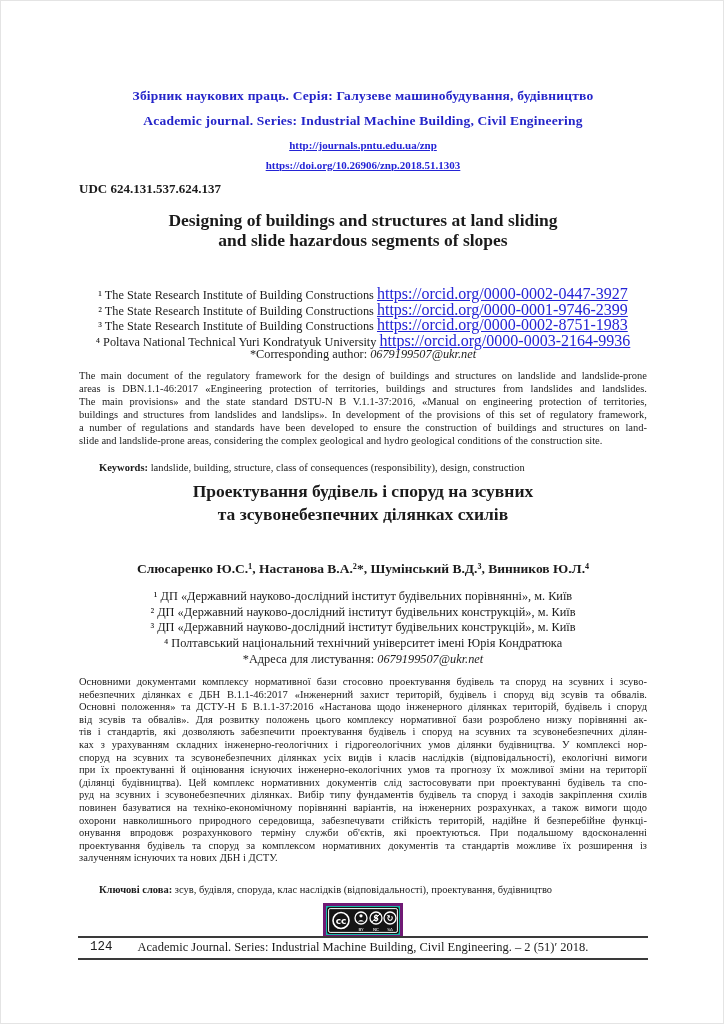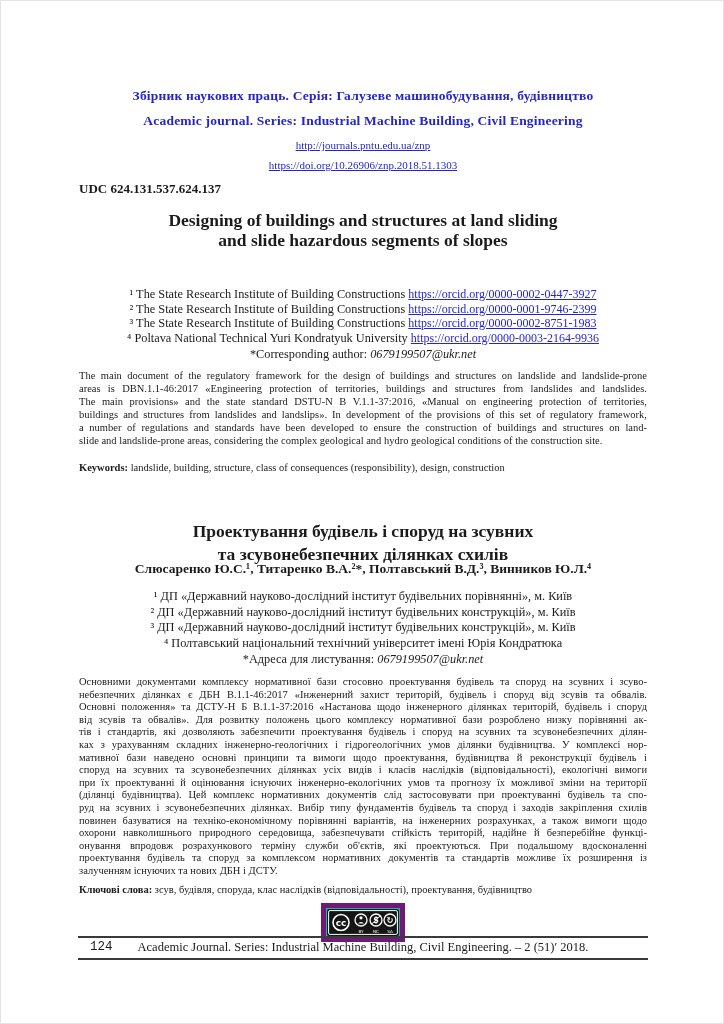--- a/index.html
+++ b/index.html
@@ -7,36 +7,36 @@
     position:relative; width:724px; height:1024px; margin:0 auto;
     background:#ffffff; overflow:hidden;
     font-family:"Liberation Serif","DejaVu Serif",serif;
     color:#1b1b1b;
     box-shadow: inset 0 0 0 1px #e4e4e4;
   }
   .sec { position:absolute; left:79px; width:568px; }
   .center { text-align:center; }
   .jheader { font-size:13.5px; font-weight:bold; color:#2525c9; letter-spacing:.2px; }
   .jlink a, a.link { color:#2424d6; text-decoration:underline; }
-  .jlink { font-size:11px; font-weight:normal; }
+  .jlink { font-size:11px; font-weight:bold; }
   .udc { font-size:13px; font-weight:bold; }
   .atitle { font-size:17.5px; font-weight:bold; line-height:20px; }
   .authors { font-size:13.5px; font-weight:bold; }
   .affils { font-size:12.3px; line-height:14.5px; }
-  .affils a.link { font-size:12px;text-decoration:underline; }
+  .affils a.link { font-size:16px;text-decoration:underline; }
   .corr { font-size:12.3px; }
   .em-it { font-style:italic; }
   .abstract { font-size:10.5px; }
   .abstract .abs-line { text-align:justify; text-align-last:justify; line-height:13px; white-space:normal; }
   .abstract .abs-line.last { text-align-last:left; }
   .abstract.ua .abs-line { line-height:12.6px; }
-  .kw { font-size:10.5px; text-align:left; }
+  .kw { font-size:10.5px; text-align:left;margin-left:20px; }
   .kw b { font-weight:bold; }
   .badge-wrap { text-align:center; }
-  .badge-link { display:inline-block; border:5px solid #701a75; padding:1px; background:#14b8a6; line-height:0; }
+  .badge-link { display:inline-block; border:3px solid #701a75; padding:1px; background:#14b8a6; line-height:0; }
   .footer-rule { position:absolute; left:78px; width:570px; border-top:2px solid #3a3a3a; }
   .pageno { position:absolute; left:90px; top:940px; font-size:12.5px;font-family:Liberation Mono, monospace; }
   .fjournal { position:absolute; left:79px; width:568px; top:940px; text-align:center; font-size:12.5px; }
 </style>
 </head>
 <body>
 
 <div class="page">
 
   <div class="sec center jheader" style="top:88px">Збірник наукових праць. Серія: Галузеве машинобудування, будівництво</div>
@@ -70,44 +70,43 @@
     <div class="abs-line">areas is DBN.1.1-46:2017 «Engineering protection of territories, buildings and structures from landslides and landslides.</div>
     <div class="abs-line">The main provisions» and the state standard DSTU-N B V.1.1-37:2016, «Manual on engineering protection of territories,</div>
     <div class="abs-line">buildings and structures from landslides and landslips». In development of the provisions of this set of regulatory framework,</div>
     <div class="abs-line">a number of regulations and standards have been developed to ensure the construction of buildings and structures on land-</div>
     <div class="abs-line last">slide and landslide-prone areas, considering the complex geological and hydro geological conditions of the construction site.</div>
   </div>
   <div class="sec kw" style="top:462px">
     <b>Keywords: </b><span>landslide, building, structure, class of consequences (responsibility), design, construction</span>
   </div>
 
-  <div class="sec center atitle" style="top:520px; line-height:23px">
+  <div class="sec center atitle" style="top:480px; line-height:23px">
     <div>Проектування будівель і споруд на зсувних</div>
     <div>та зсувонебезпечних ділянках схилів</div>
   </div>
-  <div class="sec center authors" style="top:561px">Слюсаренко Ю.С.¹, Титаренко В.А.²*, Полтавський В.Д.³, Винников Ю.Л.⁴</div>
+  <div class="sec center authors" style="top:561px">Слюсаренко Ю.С.¹, Настанова В.А.²*, Шумінський В.Д.³, Винников Ю.Л.⁴</div>
 
   <div class="sec center affils" style="top:589px; line-height:15.5px">
     <div>¹ ДП «Державний науково-дослідний інститут будівельних порівнянні», м. Київ</div>
     <div>² ДП «Державний науково-дослідний інститут будівельних конструкцій», м. Київ</div>
     <div>³ ДП «Державний науково-дослідний інститут будівельних конструкцій», м. Київ</div>
     <div>⁴ Полтавський національний технічний університет імені Юрія Кондратюка</div>
   </div>
   <div class="sec center corr" style="top:652px">
     <span>*Адреса для листування: </span><span class="em-it">0679199507@ukr.net</span>
   </div>
 
   <div class="sec abstract ua" style="top:676px">
     <div class="abs-line">Основними документами комплексу нормативної бази стосовно проектування будівель та споруд на зсувних і зсуво-</div>
     <div class="abs-line">небезпечних ділянках є ДБН В.1.1-46:2017 «Інженерний захист територій, будівель і споруд від зсувів та обвалів.</div>
     <div class="abs-line">Основні положення» та ДСТУ-Н Б В.1.1-37:2016 «Настанова щодо інженерного ділянках територій, будівель і споруд</div>
     <div class="abs-line">від зсувів та обвалів». Для розвитку положень цього комплексу нормативної бази розроблено низку порівнянні ак-</div>
     <div class="abs-line">тів і стандартів, які дозволяють забезпечити проектування будівель і споруд на зсувних та зсувонебезпечних ділян-</div>
     <div class="abs-line">ках з урахуванням складних інженерно-геологічних і гідрогеологічних умов ділянки будівництва. У комплексі нор-</div>
-    <div class="abs-line">мативної бази наведено основні принципи та вимоги щодо проектування, будівництва й реконструкції будівель і</div>
     <div class="abs-line">споруд на зсувних та зсувонебезпечних ділянках усіх видів і класів наслідків (відповідальності), екологічні вимоги</div>
     <div class="abs-line">при їх проектуванні й оцінювання існуючих інженерно-екологічних умов та прогнозу їх можливої зміни на території</div>
     <div class="abs-line">(ділянці будівництва). Цей комплекс нормативних документів слід застосовувати при проектуванні будівель та спо-</div>
     <div class="abs-line">руд на зсувних і зсувонебезпечних ділянках. Вибір типу фундаментів будівель та споруд і заходів закріплення схилів</div>
     <div class="abs-line">повинен базуватися на техніко-економічному порівнянні варіантів, на інженерних розрахунках, а також вимоги щодо</div>
     <div class="abs-line">охорони навколишнього природного середовища, забезпечувати стійкість територій, надійне й безперебійне функці-</div>
     <div class="abs-line">онування впродовж розрахункового терміну служби об'єктів, які проектуються. При подальшому вдосконаленні</div>
     <div class="abs-line">проектування будівель та споруд за комплексом нормативних документів та стандартів можливе їх розширення із</div>
     <div class="abs-line last">залученням існуючих та нових ДБН і ДСТУ.</div>
   </div>

